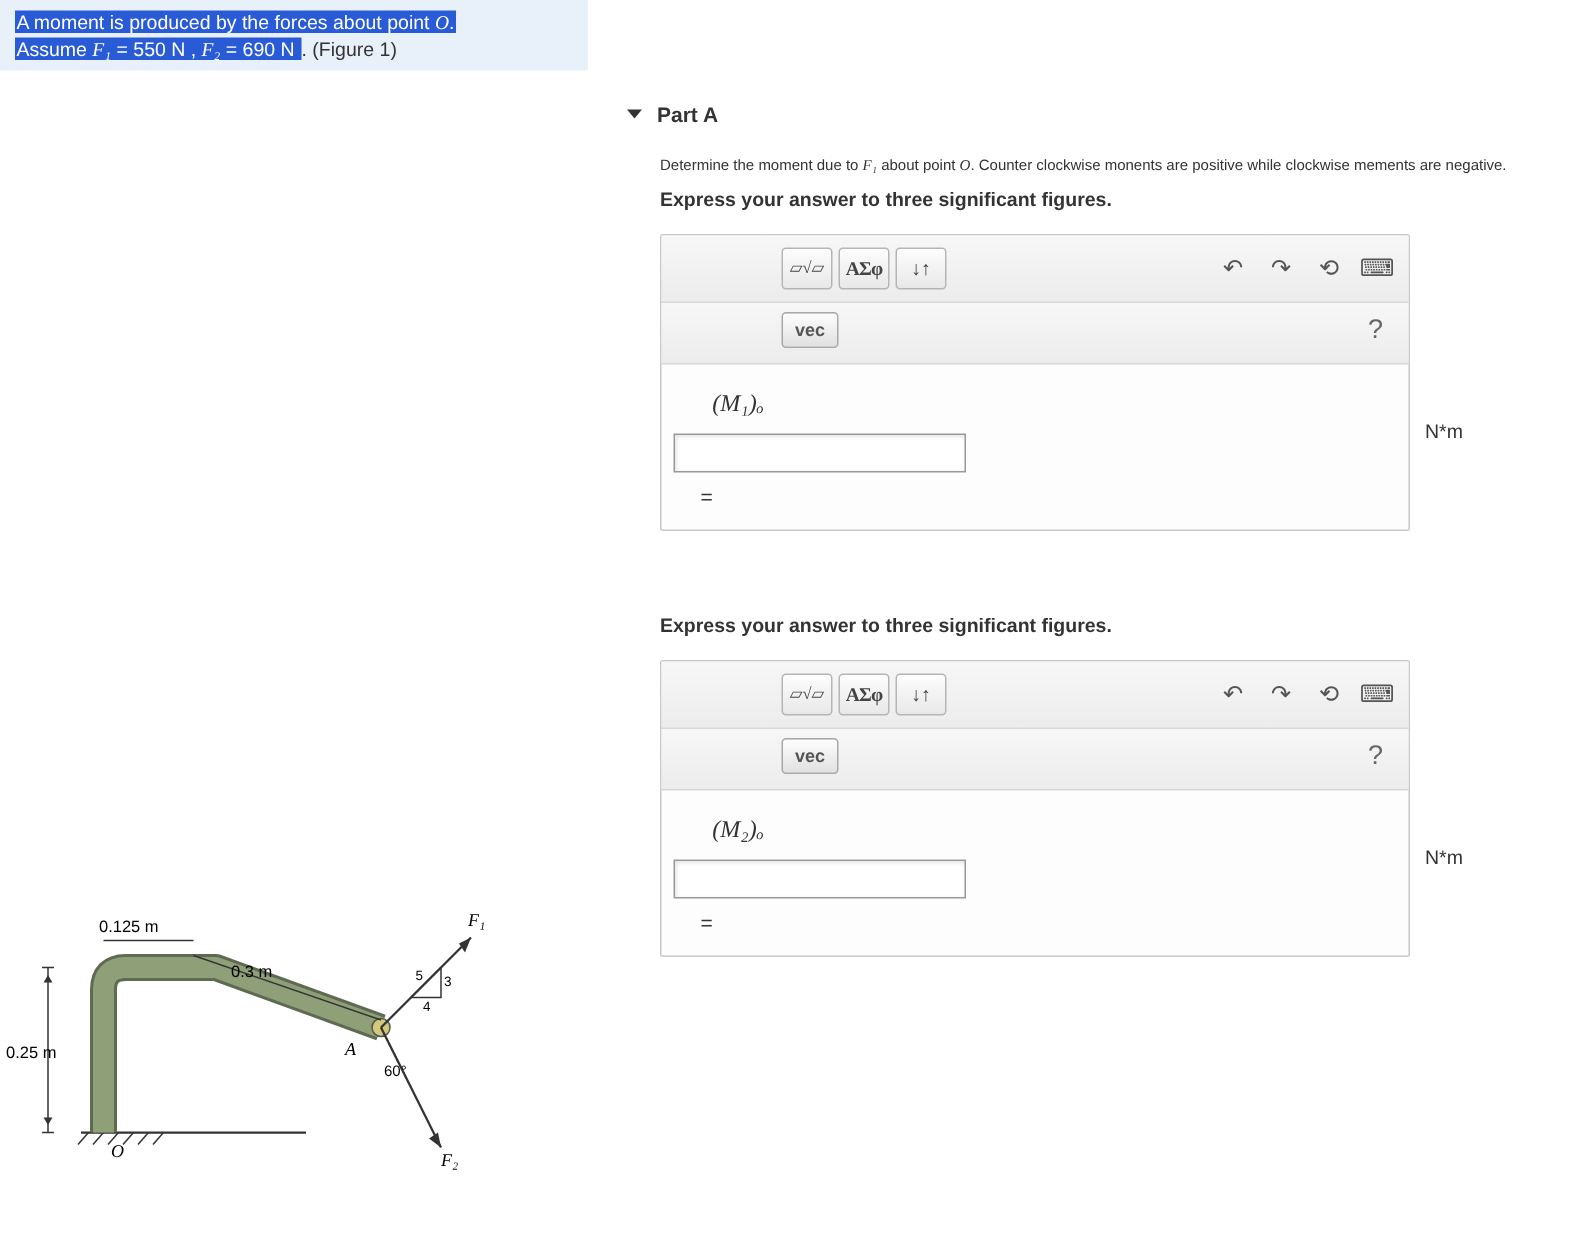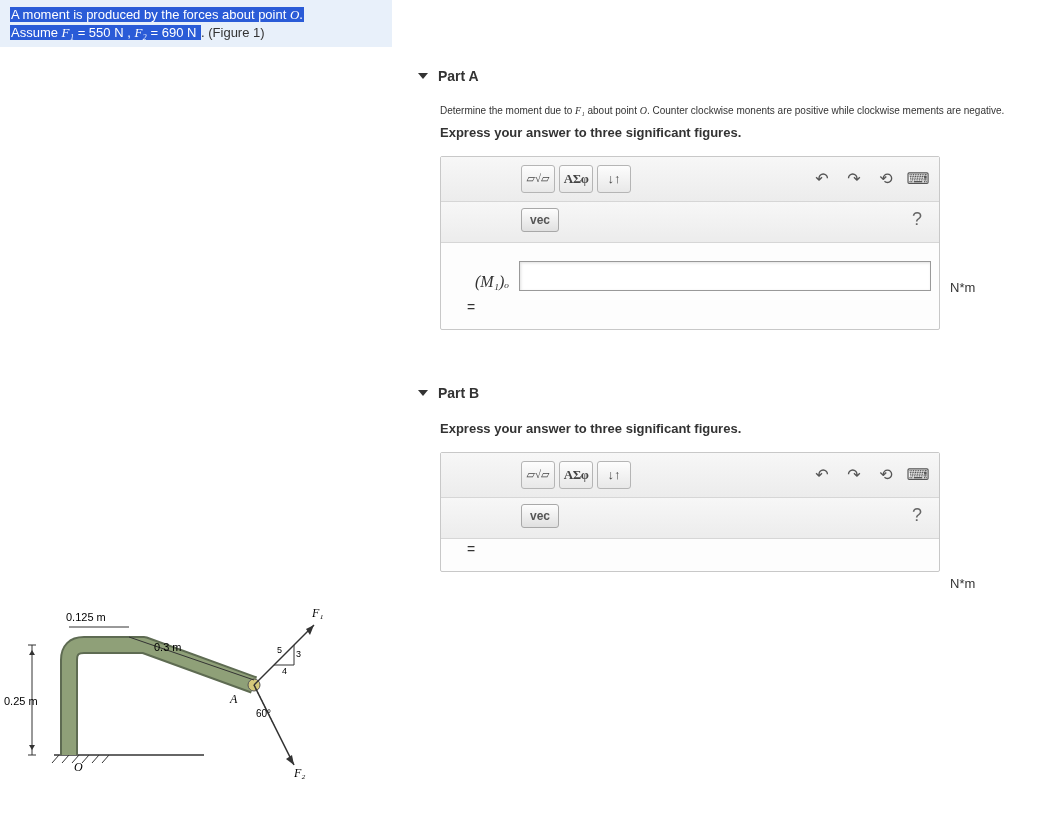--- a/index.html
+++ b/index.html
@@ -125,22 +125,23 @@
     border: 1px solid #a8a8a8;
     border-radius: 3px;
     padding: 4px 8px;
     font-size: 12px; font-weight: bold; color:#555; cursor:pointer;
   }
   .help-btn {
     font-size: 18px; color:#666; cursor:pointer;
     width:24px; text-align:center;
   }
   .answer-row {
-    display:flex; align-items:flex-end; gap:10px;
+    display:flex; align-items:flex-start; gap:10px;
     padding: 18px 8px 6px 8px;
+    flex-direction: column;
   }
   .answer-label {
     font-family:"Times New Roman",serif; font-style:italic;
     font-size:16px; width:60px; text-align:right;
   }
   .answer-input {
     flex:1; height:30px; border:1px solid #999;
     padding:4px 6px; font-size:14px;
     box-shadow: inset 1px 1px 3px rgba(0,0,0,0.12);
   }
@@ -259,24 +260,20 @@
             <input class="answer-input" type="text" style="">
           </div>
           <div class="equals-row">=</div>
         </div>
         <div class="unit-label" style="left:510px; top:124px;">N*m</div>
       </div>
     </div>
   </div>
 
   <div class="part-block">
-    <div class="part-header">
-      <div class="caret-down"></div>
-      <span>Part B</span>
-    </div>
     <div class="part-body">
       <div class="bold-instr">Express your answer to three significant figures.</div>
 
       <div class="answer-wrap">
         <div class="answer-box">
           <div class="toolbar">
             <div class="toolbar-left">
               <div class="tbtn template">
                   <span>▱√▱</span>
                 </div>
@@ -291,20 +288,24 @@
               <div class="icon-btn">↶</div>
               <div class="icon-btn">↷</div>
               <div class="icon-btn">⟲</div>
               <div class="icon-btn">⌨</div>
             </div>
           </div>
           <div class="toolbar2">
             <div class="vec-btn"><span>vec</span></div>
             <div class="help-btn"><span>?</span></div>
           </div>
+          <div class="answer-row">
+            <div class="answer-label">(M₂)ₒ</div>
+            <input class="answer-input" type="text" style="">
+          </div>
           <div class="equals-row">=</div>
         </div>
         <div class="unit-label" style="left:510px; top:124px;">N*m</div>
       </div>
     </div>
   </div>
 
 </div>
 
 </body></html>

